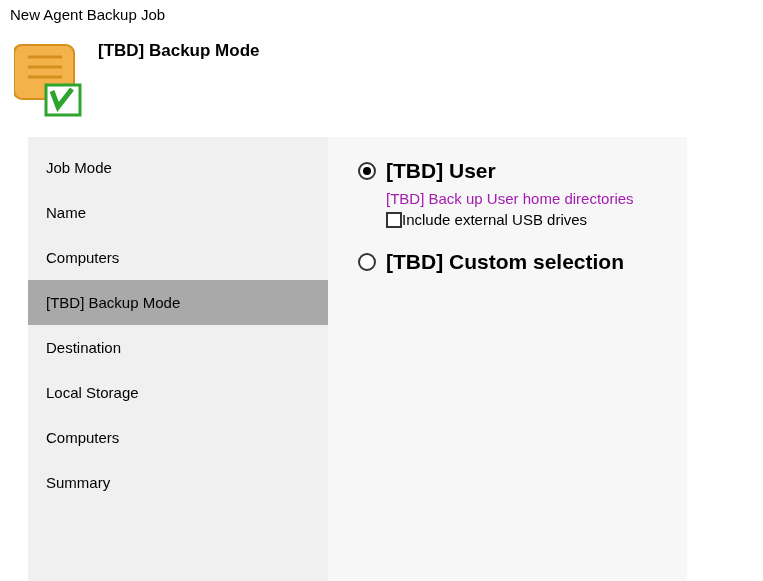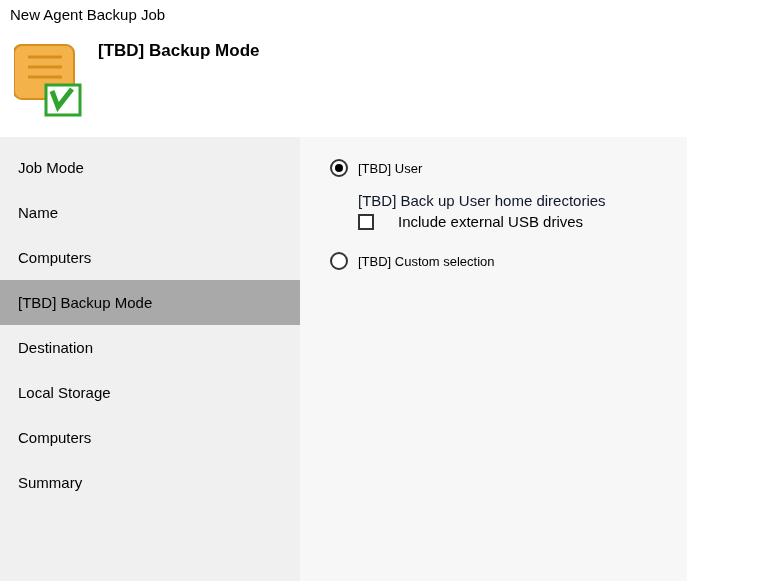--- a/index.html
+++ b/index.html
@@ -46,20 +46,21 @@
     margin-bottom: 4px;
   }
   .header-desc {
     font-size: 15px;
     color: #000;
   }
   .body {
     flex: 1 1 auto;
     display: flex;
     min-height: 0;
+    padding-left: 28px;
   }
   .sidebar {
     width: 300px;
     background: #f0f0f0;
     display: flex;
     flex-direction: column;
     padding-top: 8px;
   }
   .sidebar-item {
     padding: 14px 18px;
@@ -95,35 +96,35 @@
     background: #fff;
   }
   .radio.checked::after {
     content: "";
     position: absolute;
     top: 3px; left: 3px; right: 3px; bottom: 3px;
     background: #000;
     border-radius: 50%;
   }
   .option-title {
-    font-weight: 400;
-    font-size: 13px;
+    font-weight: 700;
+    font-size: 21px;
   }
   .option-desc {
     margin-left: 28px;
     font-size: 15px;
-    color: #0f172a;
-    margin-top: 15px;
+    color: #a21caf;
+    margin-top: 7px;
   }
   .sub-check {
     margin-left: 28px;
     margin-top: 4px;
     display: flex;
     align-items: center;
-    column-gap: 24px;
+    column-gap: 0;
   }
   .checkbox {
     width: 16px;
     height: 16px;
     border: 2px solid #333;
     box-sizing: border-box;
     background: #fff;
     flex: 0 0 auto;
   }
   .sub-check-label {

